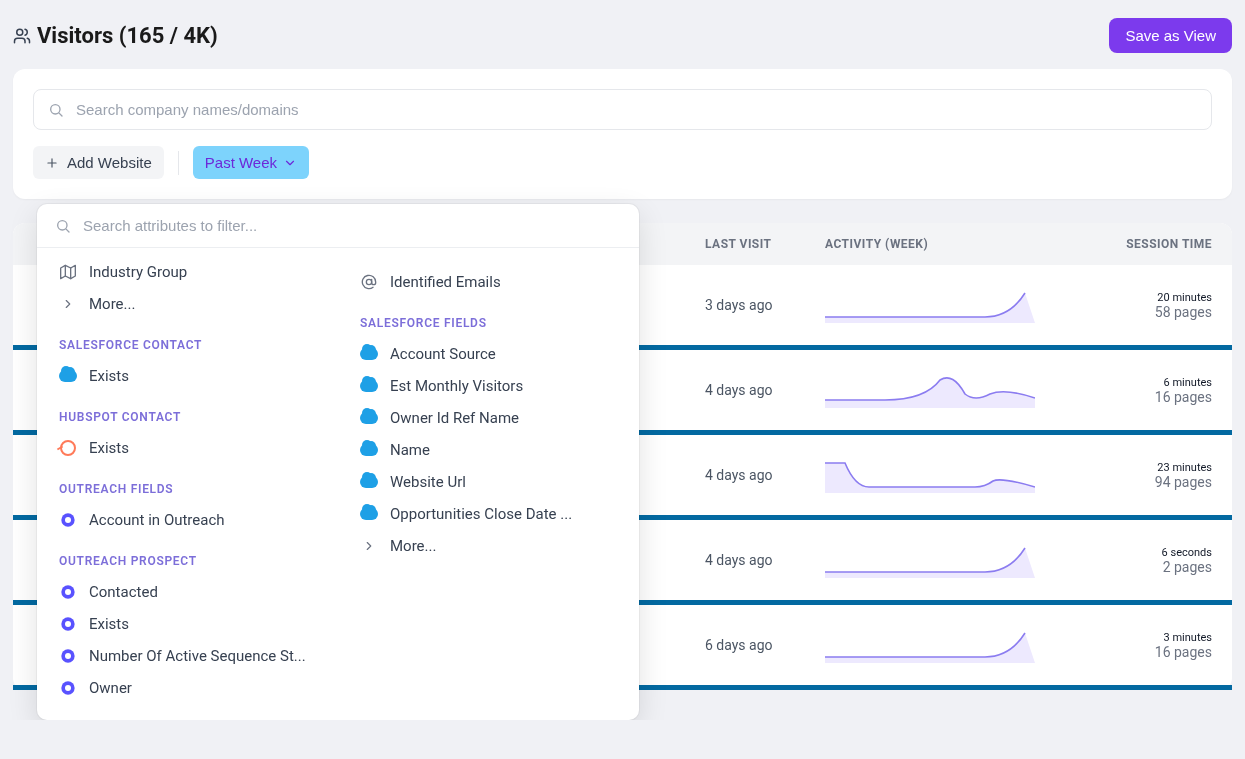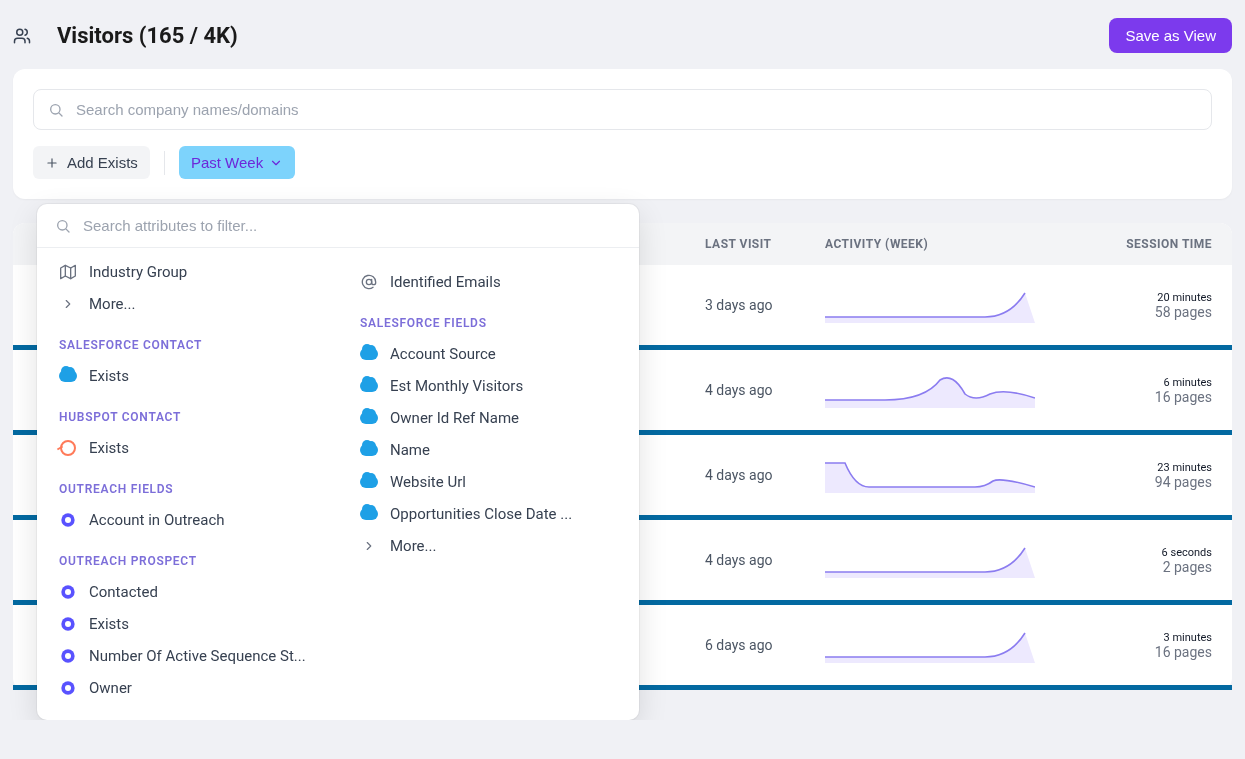--- a/index.html
+++ b/index.html
@@ -13,21 +13,21 @@
   }
   .header {
     display: flex;
     align-items: center;
     justify-content: space-between;
     padding: 8px 0 16px 0;
   }
   .header-left {
     display: flex;
     align-items: center;
-    gap: 26px;
+    gap: 6px;
   }
   .header-title {
     font-size: 22px;
     font-weight: 700;
   }
   .save-btn {
     background: #7c3aed;
     color: #fff;
     border: none;
     border-radius: 8px;
@@ -249,21 +249,21 @@
         <line x1="21" y1="21" x2="16.65" y2="16.65"></line>
       </svg>
     <input type="text" placeholder="Search company names/domains" style="">
   </div>
   <div class="filter-row">
     <button class="add-filter-btn">
       <svg width="14" height="14" viewBox="0 0 24 24" fill="none" stroke="#4b5563" stroke-width="2" stroke-linecap="round">
           <line x1="12" y1="5" x2="12" y2="19"></line>
           <line x1="5" y1="12" x2="19" y2="12"></line>
         </svg>
-      <span>Add Exists</span>
+      <span>Add Website</span>
     </button>
     <div class="divider-v"></div>
     <button class="pill-btn">
       <span>Past Week</span>
       <svg width="14" height="14" viewBox="0 0 24 24" fill="none" stroke="#6d28d9" stroke-width="2" stroke-linecap="round" stroke-linejoin="round">
           <polyline points="6 9 12 15 18 9"></polyline>
         </svg>
     </button>
   </div>
 </div>

